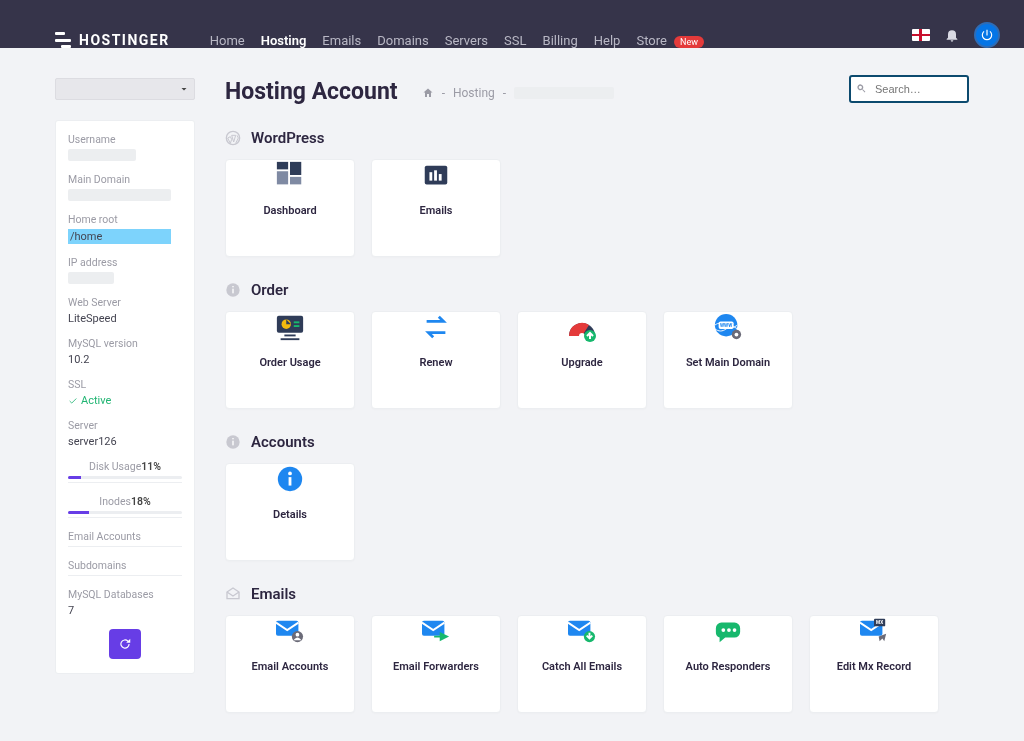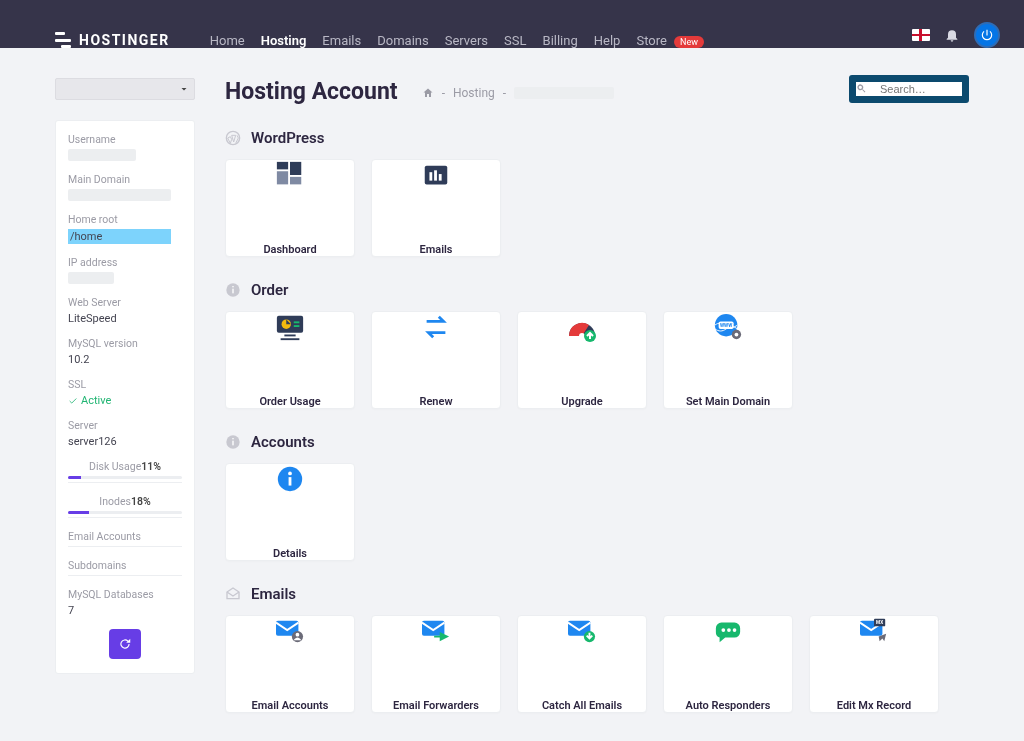--- a/index.html
+++ b/index.html
@@ -149,21 +149,21 @@
     margin-bottom: 24px;
     position: relative;
   }
   .page-title { font-size: 23px; font-weight: 700; color:#2d2640;}
   .breadcrumb { display:flex; align-items:center; gap:8px; font-size:12px; color:#9b9ba5; margin-top:2px;}
   .breadcrumb svg{width:12px;height:12px;fill:#9b9ba5;}
   .crumb-ph { background:#eceef0; width:100px; height:12px; border-radius:2px;}
   .search-wrap { margin-left:auto; position: absolute; right: 0; top: -3px;}
   .search {
     width: 120px; height: 28px;
-    background:#fff; border:7px solid #0c4a6e; border-radius:3px;
+    background:#fff; border:2px solid #0c4a6e; border-radius:3px;
     font-size: 11px; padding: 0 8px 0 24px; color:#9b9ba5;
   }
   .search-ic{position:absolute; left:7px; top:8px; width:11px; height:11px; fill:#9b9ba5;}
 
   .section { margin-bottom: 24px; }
   .section-head {
     display:flex; align-items:center; gap:10px;
     font-size: 15px; font-weight:600; color:#2d2640;
     margin-bottom: 12px;
   }
@@ -176,21 +176,21 @@
     display:grid;
     grid-template-columns: repeat(5, 130px);
     gap: 16px;
   }
   .card {
     background:#fff;
     border:1px solid #eceef1;
     border-radius:4px;
     height: 98px;
     display:flex; flex-direction:column;
-    align-items:center; justify-content:space-between;
+    align-items:center; justify-content:flex-start;
     gap: 14px;
     cursor:pointer;
     box-shadow: 0 1px 2px rgba(0,0,0,0.02);
   }
   .card-icon { width:34px; height:30px; display:flex; align-items:center; justify-content:center;}
   .card-label { font-size: 11px; font-weight:600; color:#2d2640; text-align:center;}
 
 </style>
 </head>
 <body>

